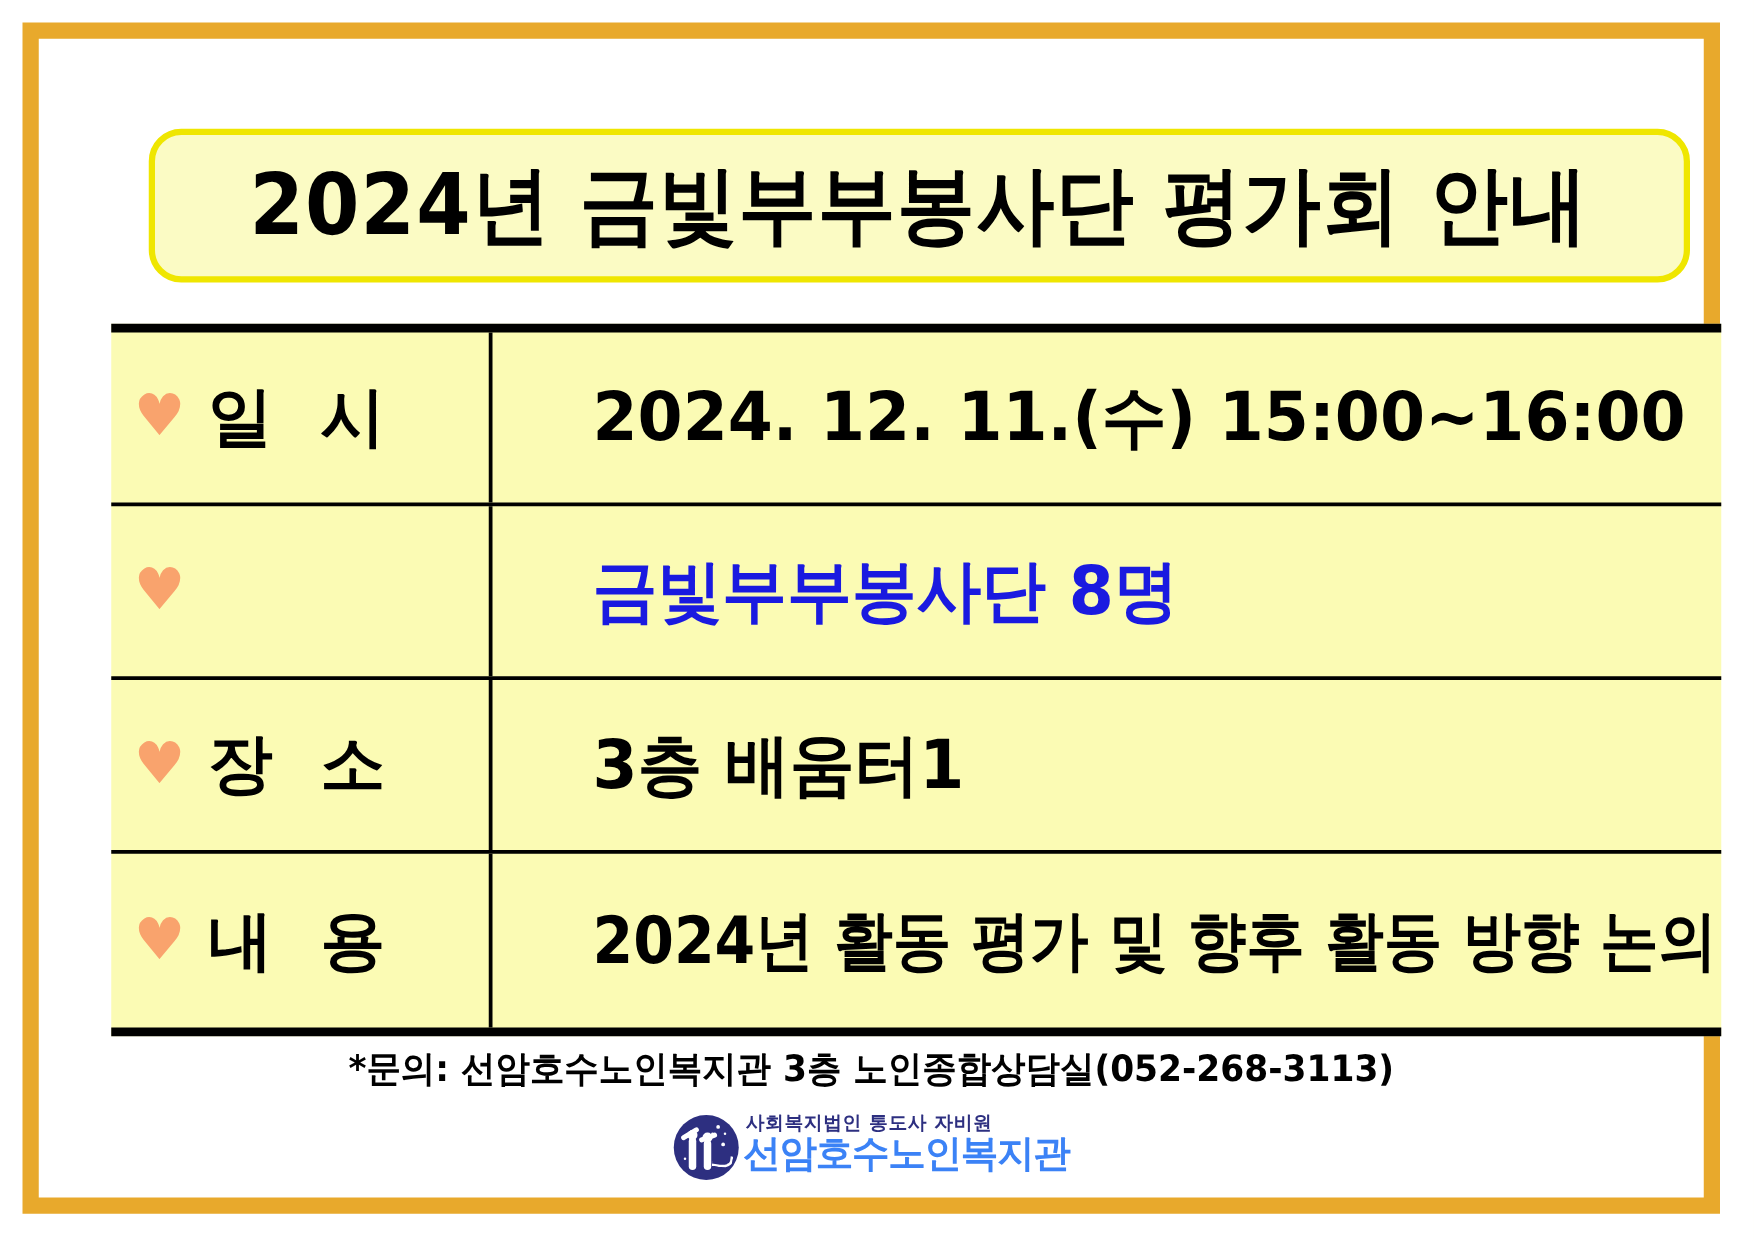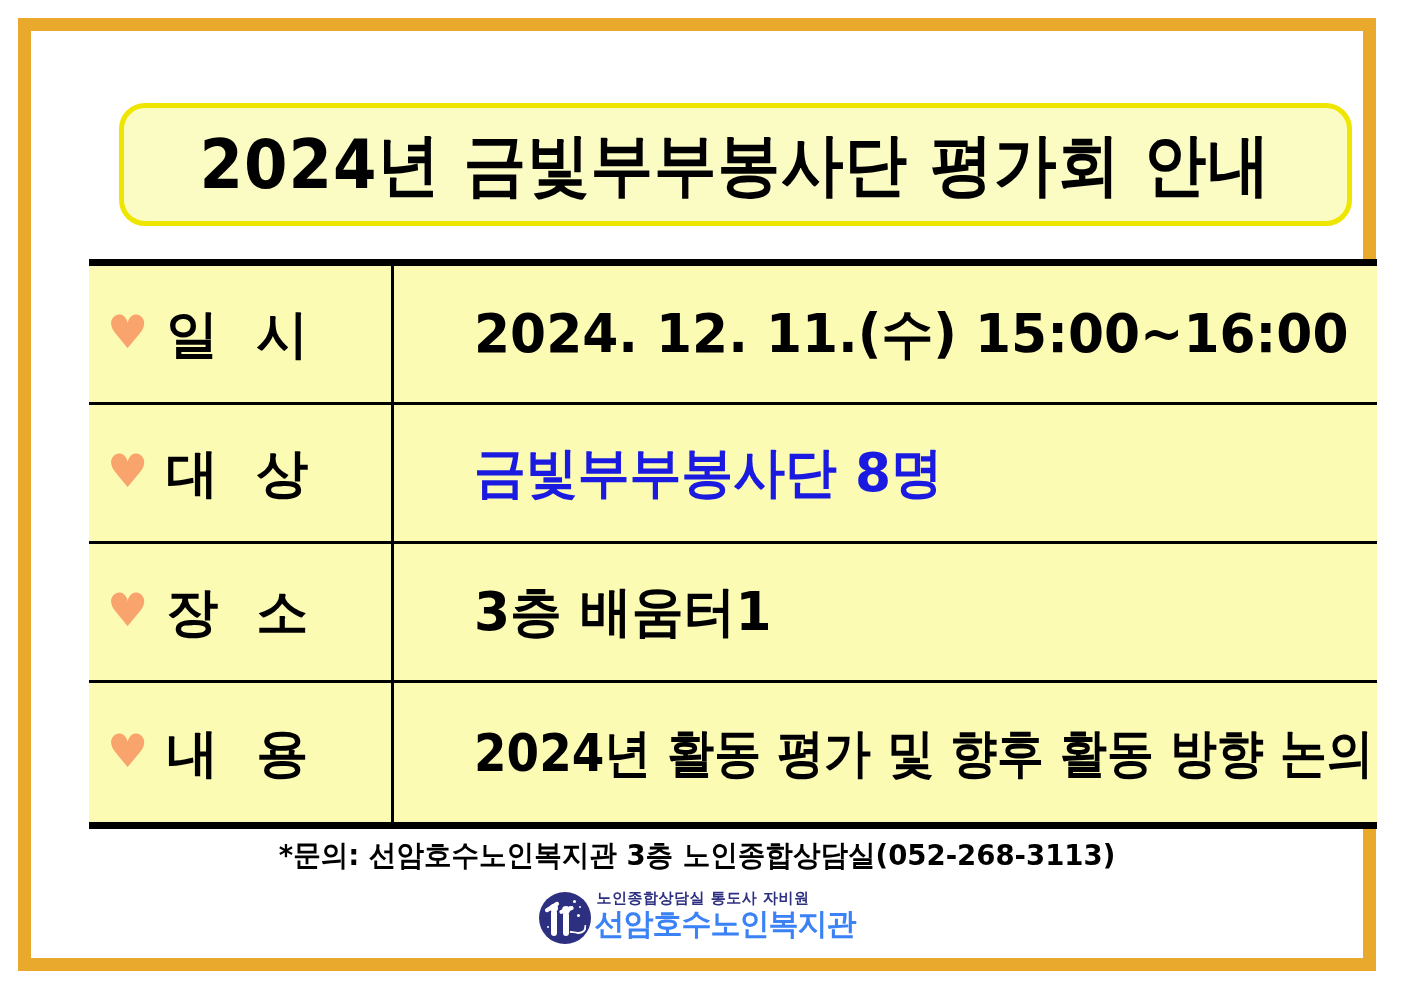--- a/index.html
+++ b/index.html
@@ -262,21 +262,20 @@
             <span class="label-text">일시</span>
           </div>
           <div class="tvalue">
             <span class="value-text">2024. 12. 11.(수)  15:00~16:00</span>
           </div>
         </div>
 
         <div class="trow">
           <div class="tlabel">
             <span class="heart">♥</span>
-            <span class="label-text">대상</span>
           </div>
           <div class="tvalue">
             <span class="value-text blue">금빛부부봉사단  8명</span>
           </div>
         </div>
 
         <div class="trow">
           <div class="tlabel">
             <span class="heart">♥</span>
             <span class="label-text">장소</span>
@@ -311,20 +310,20 @@
           <span class="fig fig-b-head"></span>
           <span class="fig fig-b-body"></span>
           <span class="dot d1"></span>
           <span class="dot d2"></span>
           <span class="dot d3"></span>
           <span class="dot d4"></span>
           <span class="dot d5"></span>
           <span class="leaf"></span>
         </div>
         <div class="logo-texts">
-          <div class="logo-top">노인종합상담실 통도사 자비원</div>
+          <div class="logo-top">사회복지법인 통도사 자비원</div>
           <div class="logo-main">선암호수노인복지관</div>
         </div>
       </div>
     </div>
 
   </div>
 </div>
 
 </body></html>

